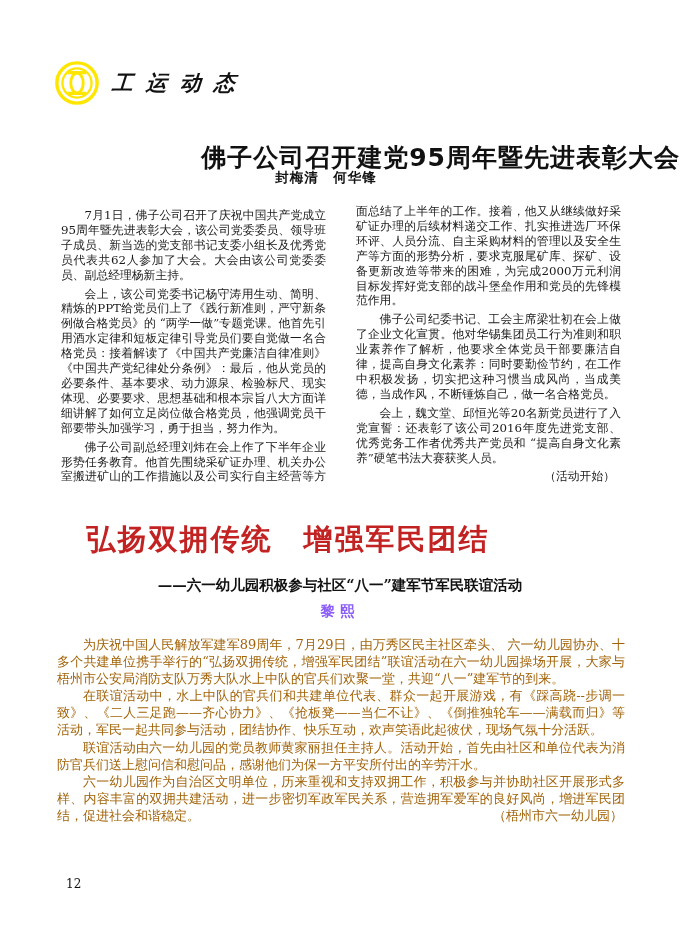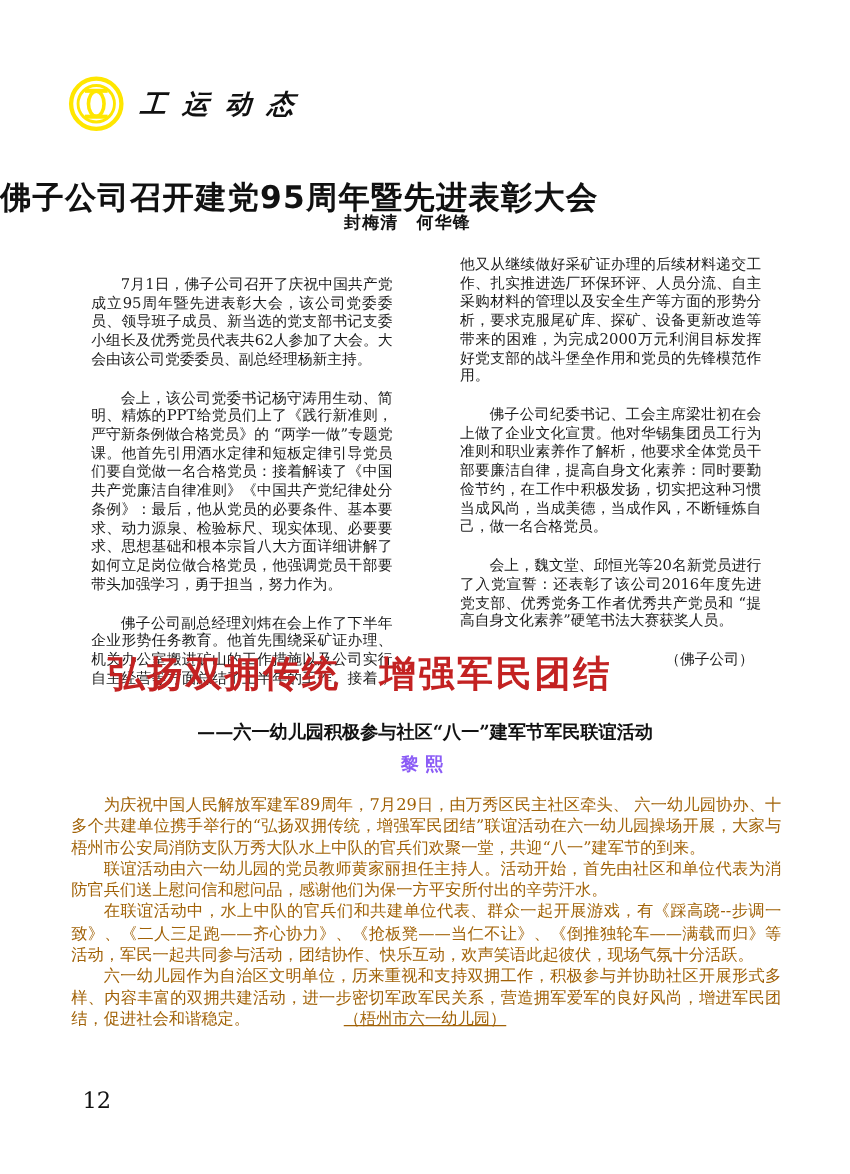--- a/index.html
+++ b/index.html
@@ -21,39 +21,39 @@
   .masthead-title{
     font-family:"DejaVu Serif", serif;
     font-weight:bold;font-style:italic;
     font-size:21px;letter-spacing:13px;
     color:#111;transform:skewX(-4deg);
     white-space:nowrap;
   }
   
   .a1-title{
     position:absolute;top:124px;left:0;width:680px;
-    text-align:left;
+    text-align:right;
     font-family:"DejaVu Sans", sans-serif;
     font-weight:bold;font-size:25px;letter-spacing:1px;
     color:#111;
   }
   .a1-authors{
     position:absolute;top:169px;left:0;width:652px;
     text-align:center;
     font-family:"DejaVu Sans", sans-serif;
     font-weight:bold;font-size:13.5px;letter-spacing:1px;
     color:#111;
   }
   .a1-body{
     position:absolute;top:204px;left:57px;width:568px;
     column-count:2;column-gap:22px;
     font-size:11.8px;line-height:14.9px;
     text-align:justify;
   }
-  .a1-body p{margin:16px;text-indent:2em;}
+  .a1-body p{margin:4px;text-indent:2em;}
   .a1-body p.attribution{text-indent:0;text-align:right;padding-right:6px;}
   
   .a2-title{
     position:absolute;top:496px;left:0;width:576px;
     text-align:center;
     font-family:"DejaVu Serif", serif;
     font-weight:bold;font-size:29px;letter-spacing:2px;
   }
   .a2-subtitle{
     position:absolute;top:576px;left:0;width:680px;
@@ -68,29 +68,28 @@
     color:#8b5cf6;
   }
   .a2-body{
     position:absolute;top:636px;left:57px;width:568px;
     font-size:13px;line-height:17.1px;
     text-align:justify;color:#a16207;
   }
   .a2-body p{margin:0;text-indent:2em;}
   .a2-attribution{
     text-indent:0 !important;
-    text-align:center;
+    text-align:right;
     margin-top:-17.1px !important;
     padding-right:2px;
-    text-decoration:underline;
   }
   
   .page-number{
     position:absolute;left:66px;bottom:48px;
-    font-size:18px;color:#111;
+    font-size:12px;color:#111;
   }
 </style>
 </head>
 <body>
 
 <div class="page">
 
   <div class="masthead">
     <span style="color: rgb(255, 230, 0);">
       <svg class="logo" viewBox="0 0 48 48" aria-hidden="true">
@@ -107,32 +106,32 @@
   <h1 class="a1-title">佛子公司召开建党95周年暨先进表彰大会</h1>
 
   <div class="a1-authors">封梅清　何华锋</div>
 
   <div class="a1-body">
     <p>7月1日，佛子公司召开了庆祝中国共产党成立95周年暨先进表彰大会，该公司党委委员、领导班子成员、新当选的党支部书记支委小组长及优秀党员代表共62人参加了大会。大会由该公司党委委员、副总经理杨新主持。</p>
     <p>会上，该公司党委书记杨守涛用生动、简明、精炼的PPT给党员们上了《践行新准则，严守新条例做合格党员》的 “两学一做”专题党课。他首先引用酒水定律和短板定律引导党员们要自觉做一名合格党员：接着解读了《中国共产党廉洁自律准则》《中国共产党纪律处分条例》：最后，他从党员的必要条件、基本要求、动力源泉、检验标尺、现实体现、必要要求、思想基础和根本宗旨八大方面详细讲解了如何立足岗位做合格党员，他强调党员干部要带头加强学习，勇于担当，努力作为。</p>
     <p>佛子公司副总经理刘炜在会上作了下半年企业形势任务教育。他首先围绕采矿证办理、机关办公室搬进矿山的工作措施以及公司实行自主经营等方面总结了上半年的工作。接着，他又从继续做好采矿证办理的后续材料递交工作、扎实推进选厂环保环评、人员分流、自主采购材料的管理以及安全生产等方面的形势分析，要求克服尾矿库、探矿、设备更新改造等带来的困难，为完成2000万元利润目标发挥好党支部的战斗堡垒作用和党员的先锋模范作用。</p>
     <p>佛子公司纪委书记、工会主席梁壮初在会上做了企业文化宣贯。他对华锡集团员工行为准则和职业素养作了解析，他要求全体党员干部要廉洁自律，提高自身文化素养：同时要勤俭节约，在工作中积极发扬，切实把这种习惯当成风尚，当成美德，当成作风，不断锤炼自己，做一名合格党员。</p>
     <p>会上，魏文堂、邱恒光等20名新党员进行了入党宣誓：还表彰了该公司2016年度先进党支部、优秀党务工作者优秀共产党员和 “提高自身文化素养”硬笔书法大赛获奖人员。</p>
-    <p class="attribution">（佛子公司）</p>
+    <p class="attribution">（活动开始）</p>
   </div>
 
   <h2 class="a2-title" style="color: rgb(195, 34, 34);">弘扬双拥传统　增强军民团结</h2>
 
   <div class="a2-subtitle">——六一幼儿园积极参与社区“八一”建军节军民联谊活动</div>
 
   <div class="a2-author">黎熙</div>
 
   <div class="a2-body">
     <p>为庆祝中国人民解放军建军89周年，7月29日，由万秀区民主社区牵头、 六一幼儿园协办、十多个共建单位携手举行的“弘扬双拥传统，增强军民团结”联谊活动在六一幼儿园操场开展，大家与梧州市公安局消防支队万秀大队水上中队的官兵们欢聚一堂，共迎“八一”建军节的到来。</p>
+    <p>在联谊活动中，水上中队的官兵们和共建单位代表、群众一起开展游戏，有《踩高跷--步调一致》、《二人三足跑——齐心协力》、《抢板凳——当仁不让》、《倒推独轮车——满载而归》等活动，军民一起共同参与活动，团结协作、快乐互动，欢声笑语此起彼伏，现场气氛十分活跃。</p>
     <p>联谊活动由六一幼儿园的党员教师黄家丽担任主持人。活动开始，首先由社区和单位代表为消防官兵们送上慰问信和慰问品，感谢他们为保一方平安所付出的辛劳汗水。</p>
-    <p>在联谊活动中，水上中队的官兵们和共建单位代表、群众一起开展游戏，有《踩高跷--步调一致》、《二人三足跑——齐心协力》、《抢板凳——当仁不让》、《倒推独轮车——满载而归》等活动，军民一起共同参与活动，团结协作、快乐互动，欢声笑语此起彼伏，现场气氛十分活跃。</p>
     <p>六一幼儿园作为自治区文明单位，历来重视和支持双拥工作，积极参与并协助社区开展形式多样、内容丰富的双拥共建活动，进一步密切军政军民关系，营造拥军爱军的良好风尚，增进军民团结，促进社会和谐稳定。</p>
     <p class="a2-attribution">（梧州市六一幼儿园）</p>
   </div>
 
   <div class="page-number">12</div>
 
 </div>
 
 </body></html>

